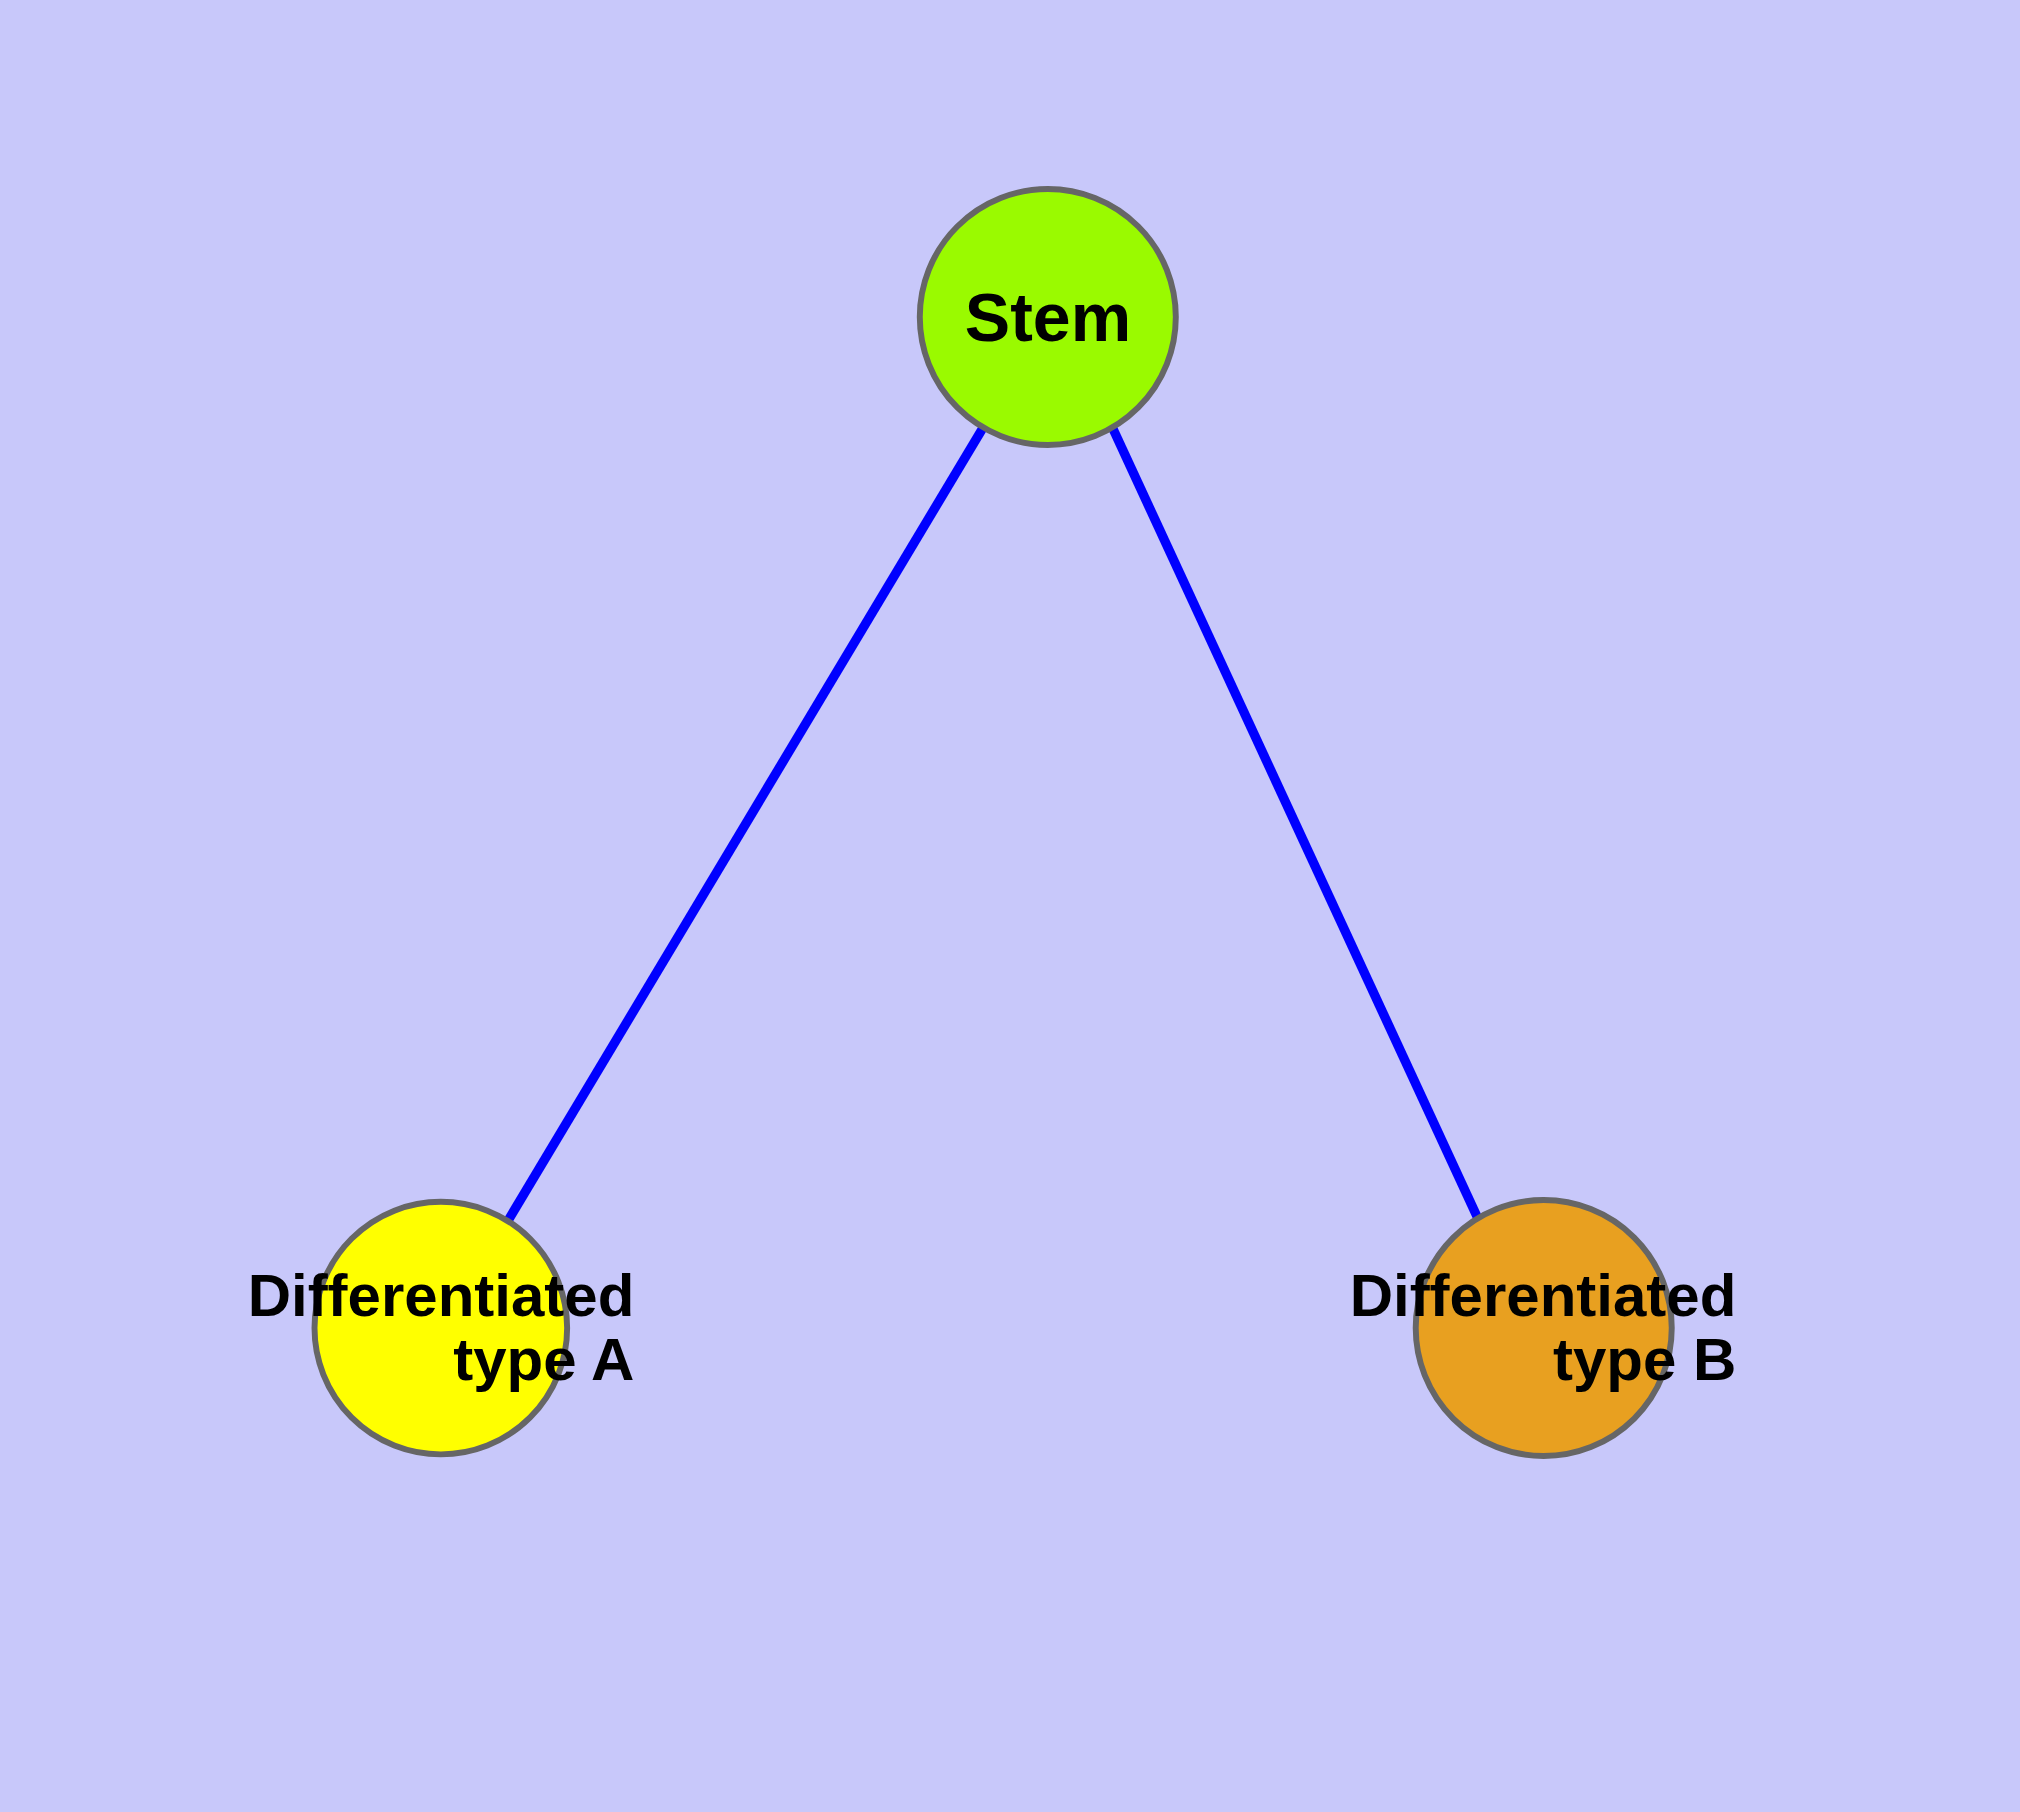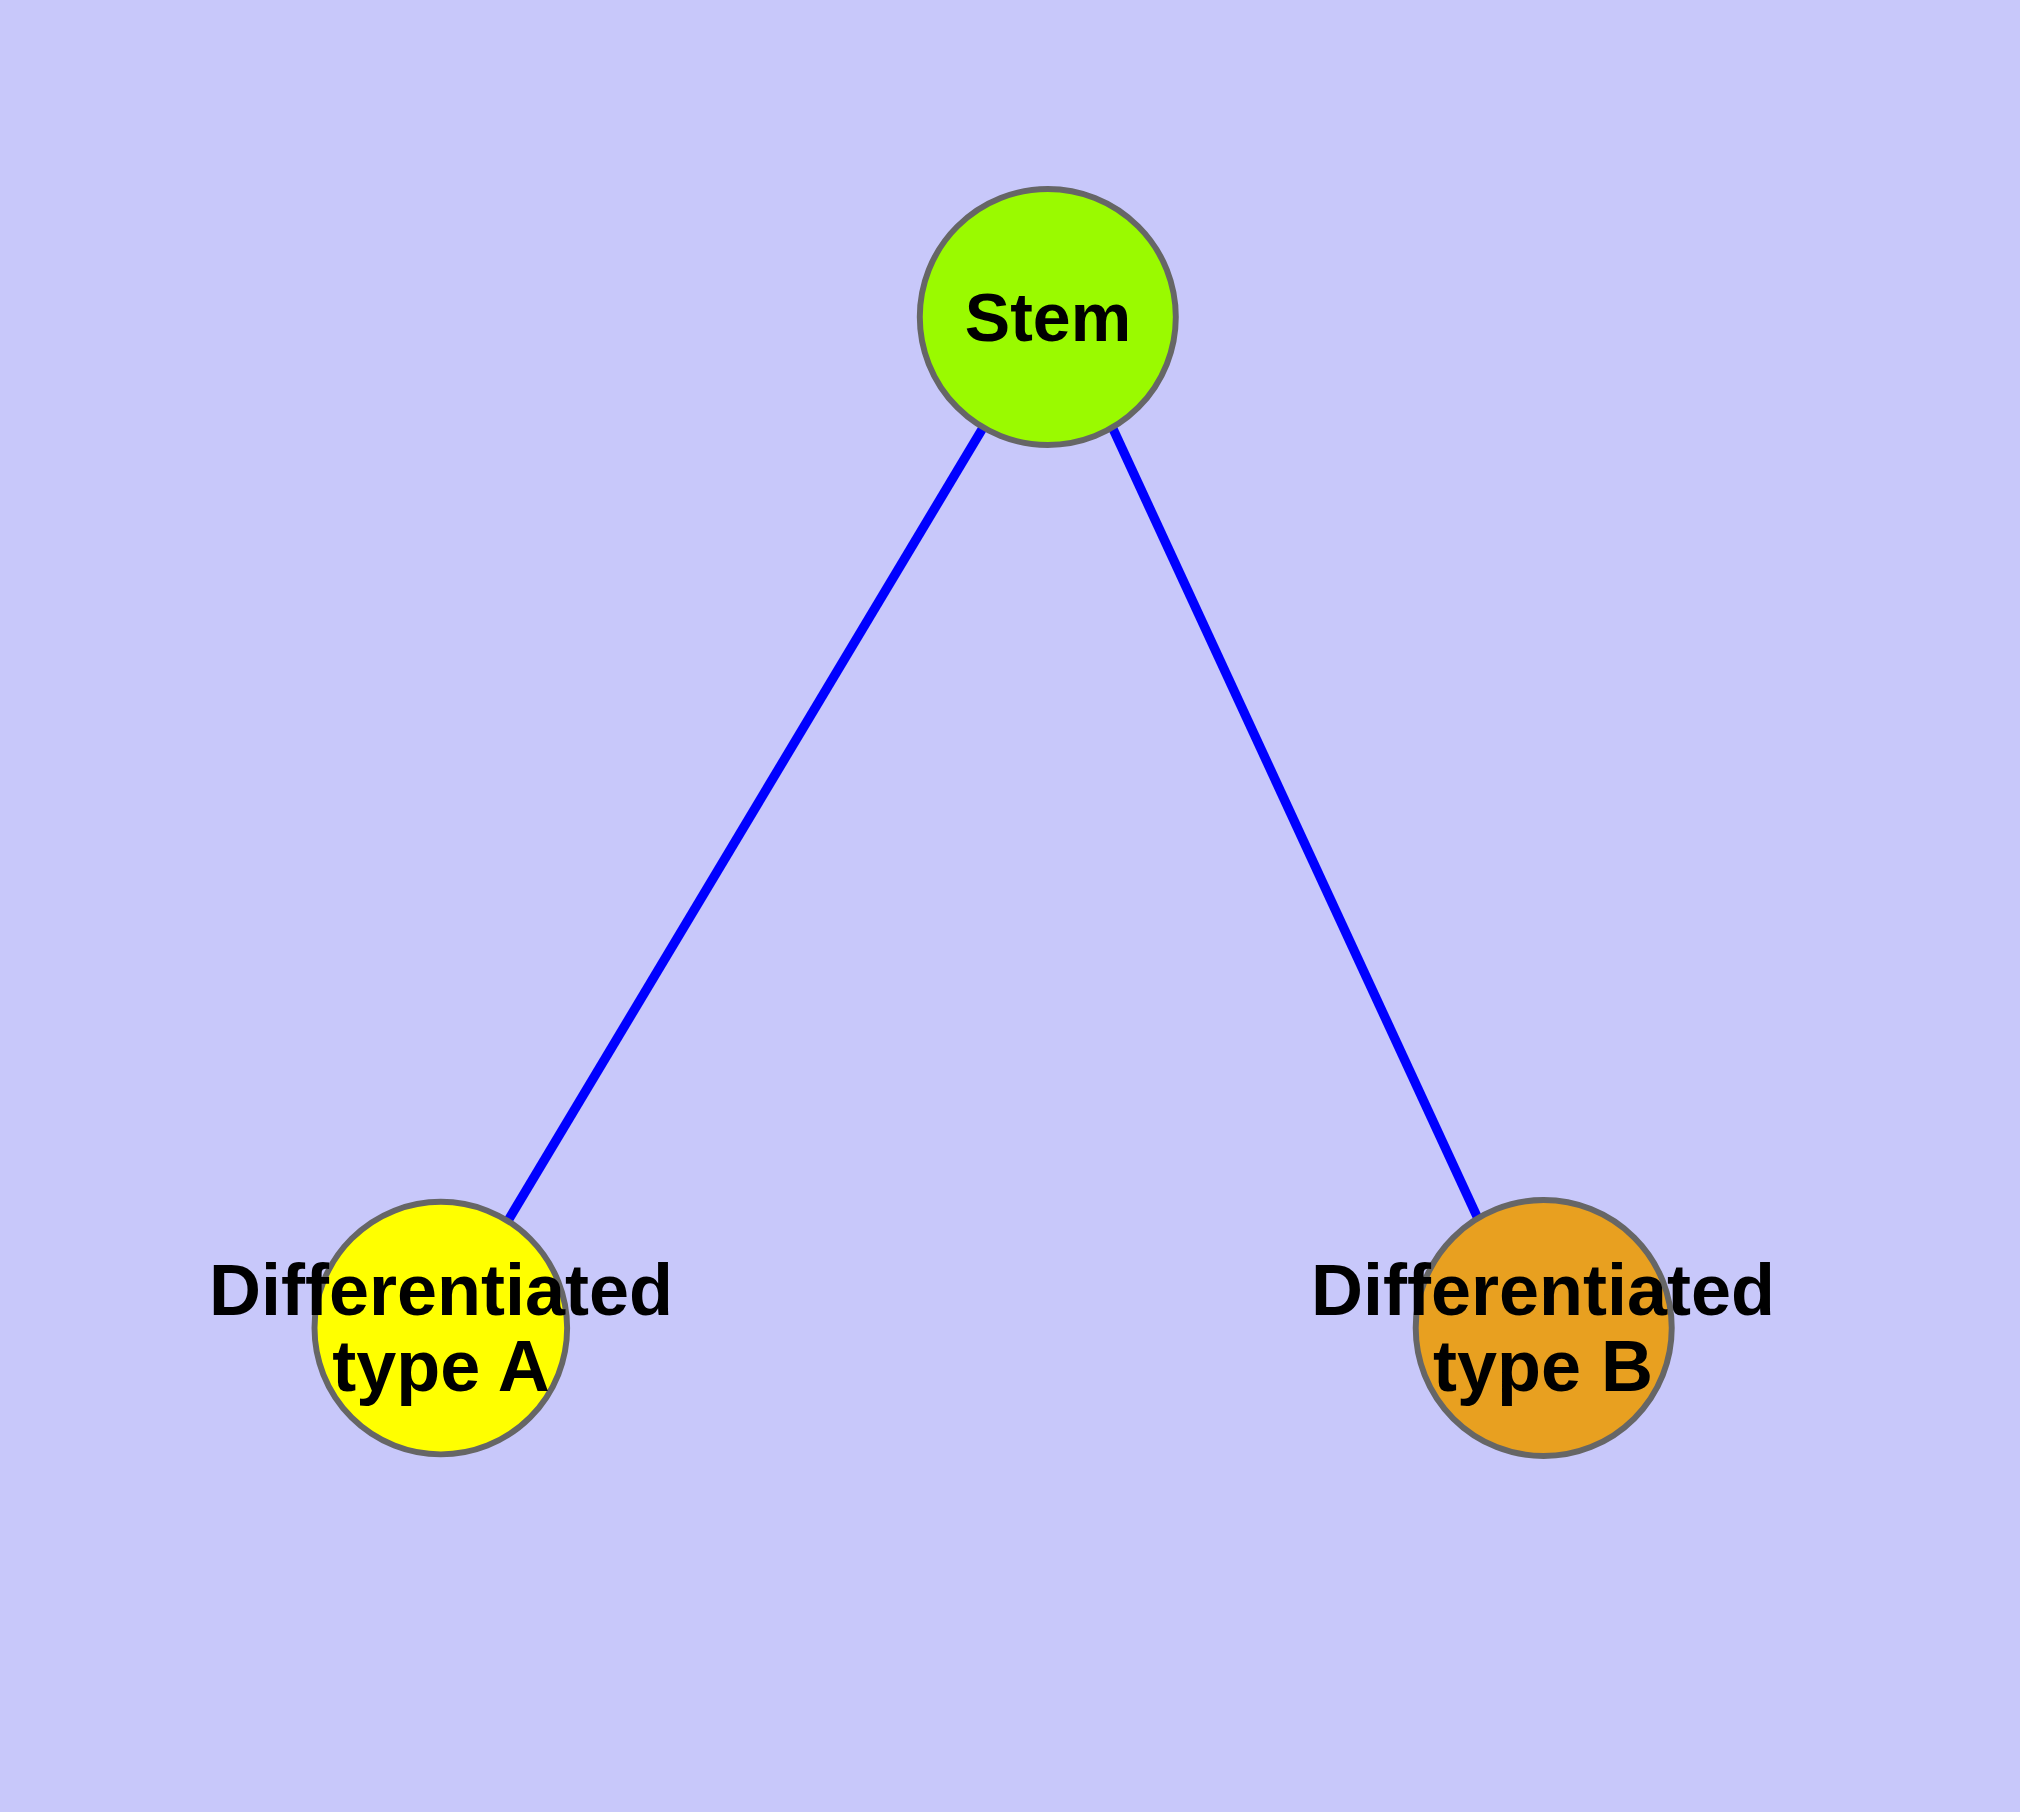--- a/index.html
+++ b/index.html
@@ -21,32 +21,32 @@
     top: 0;
     width: 2021px;
     height: 1812px;
     display: block;
   }
   .node-label {
     position: absolute;
     color: #000000;
     font-family: "Liberation Sans", "DejaVu Sans", sans-serif;
     font-weight: bold;
-    text-align: center;
+    text-align: right;
     white-space: pre;
     line-height: 1.06;
     transform: translate(-50%, -50%);
     pointer-events: none;
     user-select: none;
   }
   .label-stem {
     font-size: 68px;
   }
   .label-leaf {
-    font-size: 72px;
+    font-size: 60px;
   }
 </style>
 </head>
 <body>
 
 <div id="canvas" style="width: 2021px; height: 1812px;">
 
   <svg id="graph-svg" viewBox="0 0 2384 2138" preserveAspectRatio="none" xmlns="http://www.w3.org/2000/svg" style="width: 2021px; height: 1812px;">
 
     <rect id="bg-rect" x="0" y="0" width="2384" height="2138" fill="#c8c8fa"></rect>

